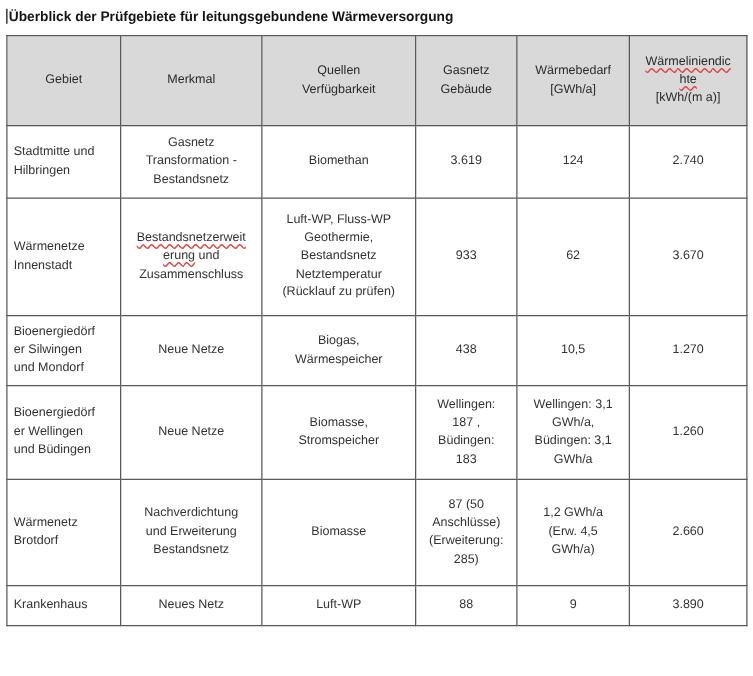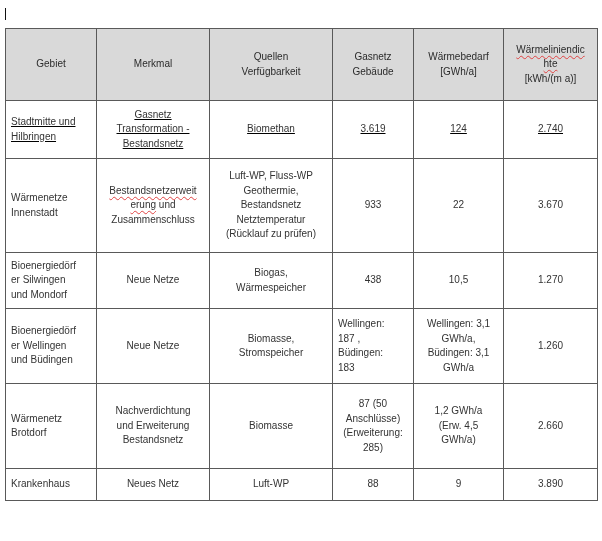--- a/index.html
+++ b/index.html
@@ -67,21 +67,21 @@
     text-decoration-color: #e04343;
     text-decoration-thickness: 1px;
     text-underline-offset: 2px;
   }
 </style>
 </head>
 <body>
 
 <div class="page">
   <div class="title-line">
-    <span class="caret"></span>
+    <span class="caret"></span><span class="title">Überblick der Prüfgebiete für leitungsgebundene Wärmeversorgung</span>
   </div>
 
   <table class="grid">
     <colgroup>
       <col class="c1">
         <col class="c2">
         <col class="c3">
         <col class="c4">
         <col class="c5">
         <col class="c6">
@@ -95,21 +95,21 @@
           <th>Gasnetz
 Gebäude</th>
           <th>Wärmebedarf
 [GWh/a]</th>
           <th><span class="misspell">Wärmeliniendic
 hte</span><span>
 [kWh/(m a)]</span></th>
         </tr>
     </thead>
     <tbody id="bodyRows">
-        <tr style="height: 58px; text-decoration: underline;">
+        <tr style="height: 58px;">
           <td>Stadtmitte und
 Hilbringen</td>
           <td>Gasnetz
 Transformation -
 Bestandsnetz</td>
           <td>Biomethan</td>
           <td>3.619</td>
           <td>124</td>
           <td>2.740</td>
         </tr>
@@ -118,42 +118,42 @@
 Innenstadt</td>
           <td><span class="misspell">Bestandsnetzerweit
 erung</span><span> und
 Zusammenschluss</span></td>
           <td>Luft-WP, Fluss-WP
 Geothermie,
 Bestandsnetz
 Netztemperatur
 (Rücklauf zu prüfen)</td>
           <td>933</td>
-          <td>22</td>
+          <td>62</td>
           <td>3.670</td>
         </tr>
         <tr style="height: 56px;">
           <td>Bioenergiedörf
 er Silwingen
 und Mondorf</td>
           <td>Neue Netze</td>
           <td>Biogas,
 Wärmespeicher</td>
           <td>438</td>
           <td>10,5</td>
           <td>1.270</td>
         </tr>
         <tr style="height: 75px;">
           <td>Bioenergiedörf
 er Wellingen
 und Büdingen</td>
           <td>Neue Netze</td>
           <td>Biomasse,
 Stromspeicher</td>
-          <td style="text-align: left;"><span>Wellingen:
+          <td style="text-align: center;"><span>Wellingen:
 187 ,
 Büdingen:
 183</span></td>
           <td>Wellingen: 3,1
 GWh/a,
 Büdingen: 3,1
 GWh/a</td>
           <td>1.260</td>
         </tr>
         <tr style="height: 85px;">

